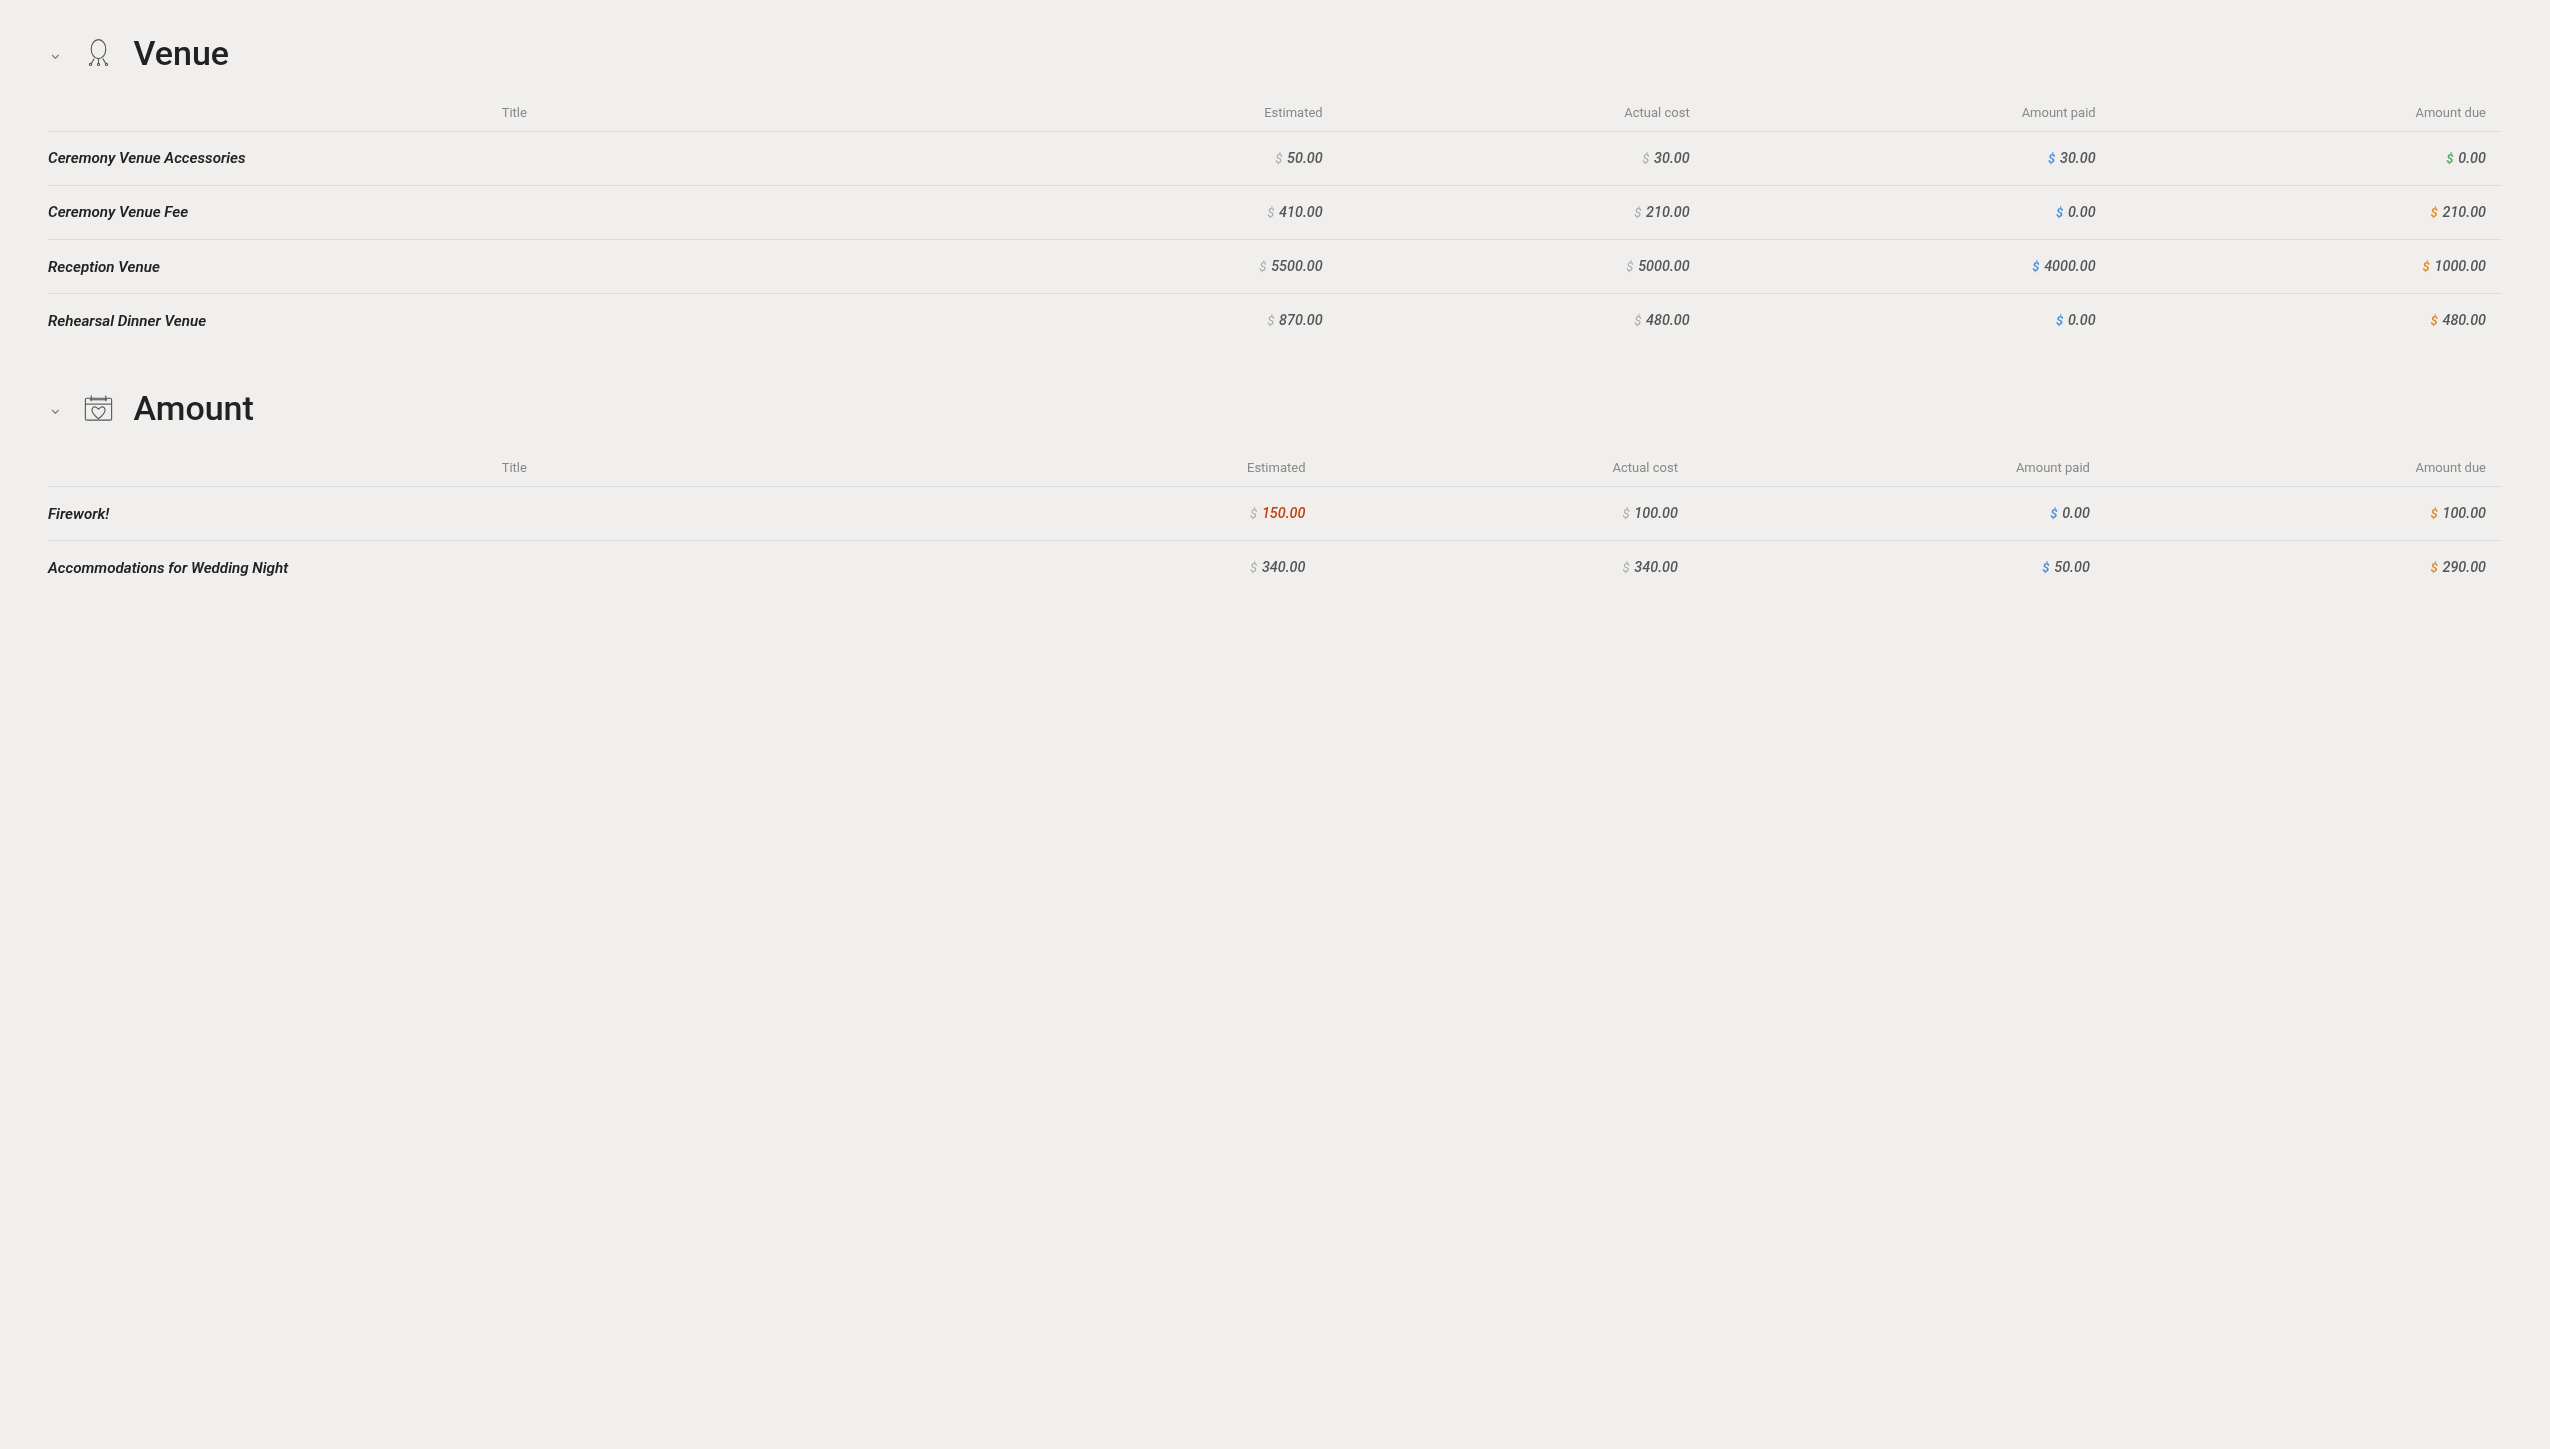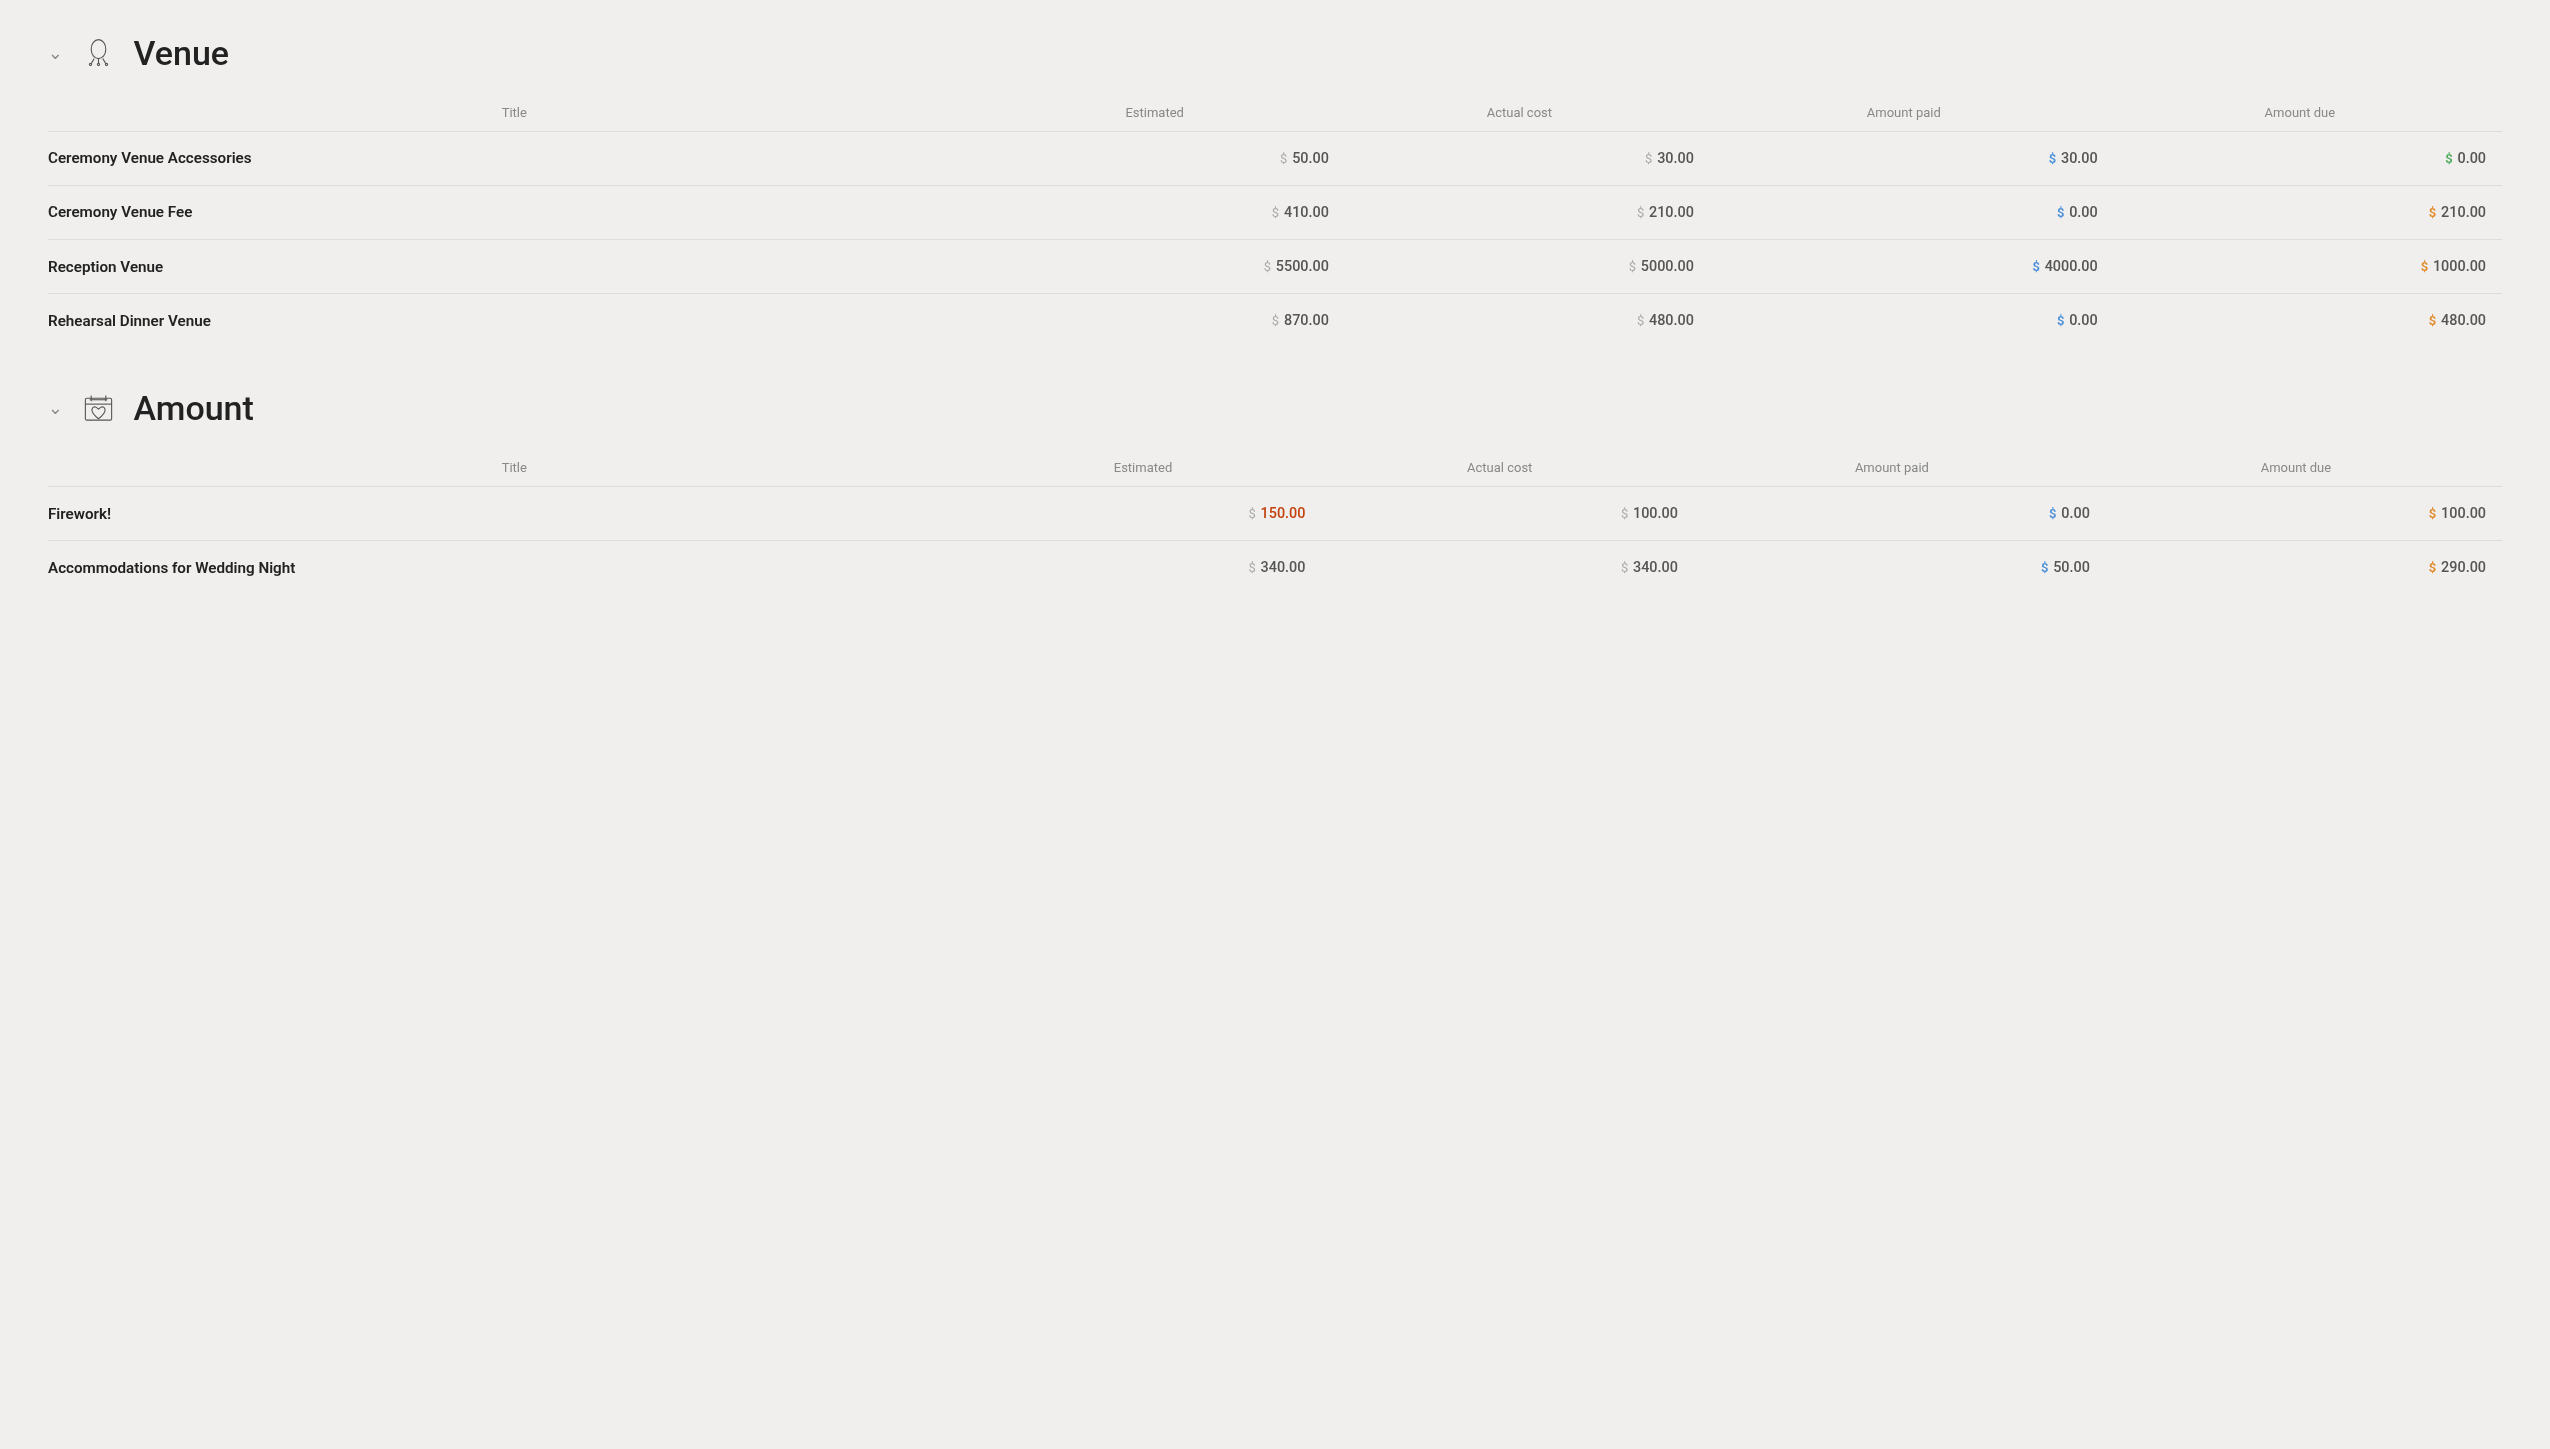--- a/index.html
+++ b/index.html
@@ -58,29 +58,31 @@
 
     .budget-table thead tr th {
       font-weight: 400;
       color: #888;
       font-size: 13px;
       padding: 8px 0 11.2px 0;
       text-align: center;
     }
 
     .budget-table thead tr th:not(:first-child) {
+      text-align: right;
       padding-right: 16px;
     }
 
     .budget-table thead tr th:first-child {
       width: 38%;
     }
 
     .budget-table tbody tr {
       border-top: 0.8px solid #ddd;
+      font-style: italic;
     }
 
     .budget-table tbody tr td {
       padding: 17.6px 0;
       font-size: 14.4px;
       vertical-align: middle;
     }
 
     .budget-table tbody tr td:first-child {
       font-weight: 600;

